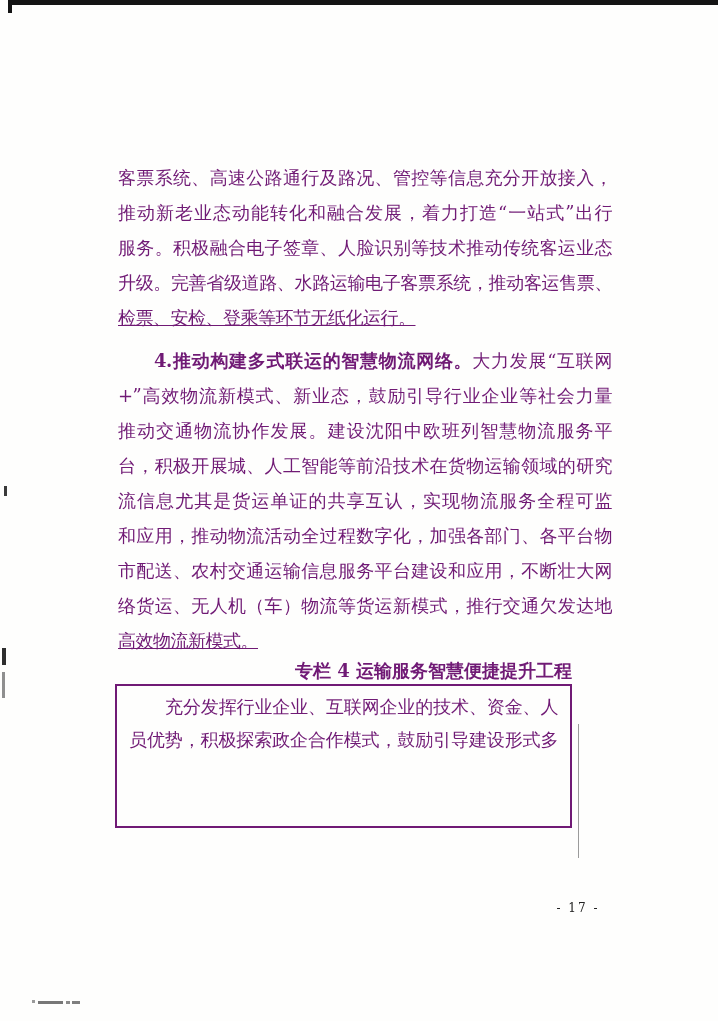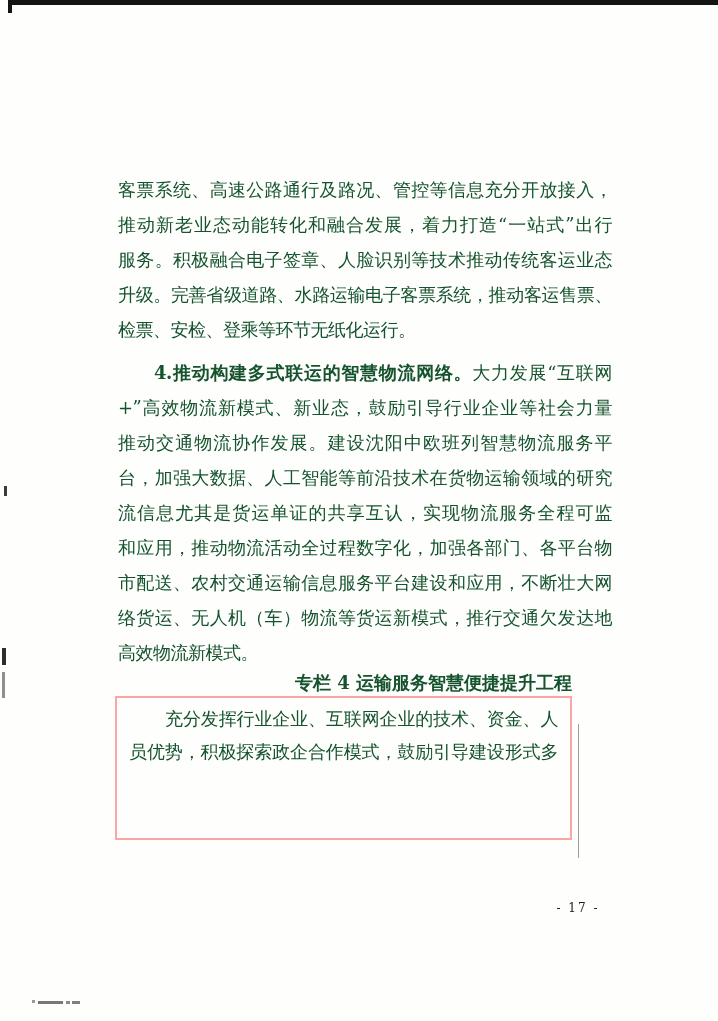--- a/index.html
+++ b/index.html
@@ -24,39 +24,39 @@
   .edge-mark-3 { left: 2px; top: 672px; width: 3px; height: 26px; background: #8f8f8f; }
   .foot-dot-1  { left: 32px; top: 1000px; width: 3px;  height: 3px; background: #9a9a9a; }
   .foot-dash-1 { left: 38px; top: 1001px; width: 25px; height: 3px; background: #777777; }
   .foot-dot-2  { left: 66px; top: 1001px; width: 4px;  height: 3px; background: #8a8a8a; }
   .foot-dash-2 { left: 72px; top: 1001px; width: 8px;  height: 3px; background: #7f7f7f; }
   .box-double-line { left: 578px; top: 724px; width: 1px; height: 134px; background: #9b9b9b; }
 
   
   .text-block {
     position: absolute; left: 118px; top: 160px; width: 494px;
-    font-size: 18px; letter-spacing: -0.5px; color: #14532d; margin-top: 12px;
+    font-size: 18px; letter-spacing: -0.5px; color: #701a75;
   }
   .line { height: 35px; line-height: 35px; overflow: hidden; }
   .line.full { text-align: justify; text-align-last: justify; text-justify: inter-character; }
-  .line.short { text-align: left; }
+  .line.short { text-align: left; text-decoration: underline; }
   .indent { text-indent: 36px; }
   .bold { font-weight: bold; }
   .para2 { margin-top: 8px; }
 
   .box-title {
     margin-left: -3px; width: 457px;
     height: 26px; line-height: 26px;
     text-align: right; font-weight: bold;
     font-size: 18px; letter-spacing: 0;
   }
   .callout-box {
     margin-left: -3px;
     width: 429px; height: 136px;
-    border: 2px solid #fca5a5;
+    border: 2px solid #701a75;
     padding: 4px 12px 0 12px;
     overflow: hidden;
   }
   .callout-box .line { height: 33px; line-height: 33px; }
 
   .page-number {
     position: absolute; left: 545px; top: 901px; width: 66px;
     text-align: center; font-size: 12px; letter-spacing: 2px; color: #222222;
   }
 </style>
@@ -88,21 +88,21 @@
       <div class="line short">检票、安检、登乘等环节无纸化运行。</div>
     </div>
 
     <div class="para2">
       <div class="line full indent">
         <span class="bold">4.推动构建多式联运的智慧物流网络。</span><span>大力发展“互联网</span>
       </div>
       <div>
           <div class="line full">+”高效物流新模式、新业态，鼓励引导行业企业等社会力量</div>
           <div class="line full">推动交通物流协作发展。建设沈阳中欧班列智慧物流服务平</div>
-          <div class="line full">台，加强大数据、人工智能等前沿技术在货物运输领域的研究</div>
+          <div class="line full">台，积极开展城、人工智能等前沿技术在货物运输领域的研究</div>
           <div class="line full">流信息尤其是货运单证的共享互认，实现物流服务全程可监</div>
           <div class="line full">和应用，推动物流活动全过程数字化，加强各部门、各平台物</div>
           <div class="line full">市配送、农村交通运输信息服务平台建设和应用，不断壮大网</div>
           <div class="line full">络货运、无人机（车）物流等货运新模式，推行交通欠发达地</div>
         </div>
       <div class="line short">高效物流新模式。</div>
     </div>
 
     <div class="box-title">专栏 4 运输服务智慧便捷提升工程</div>
 

